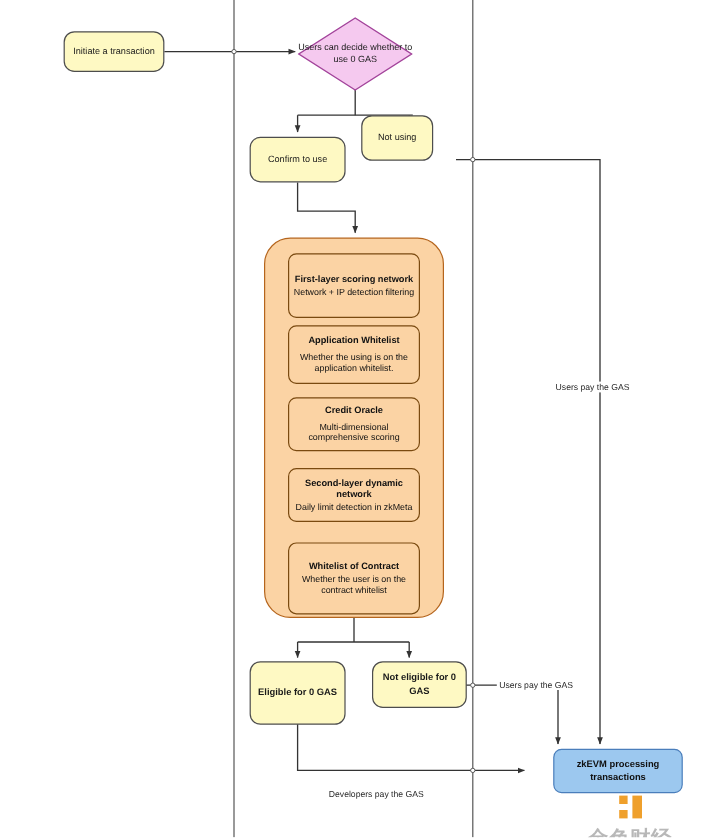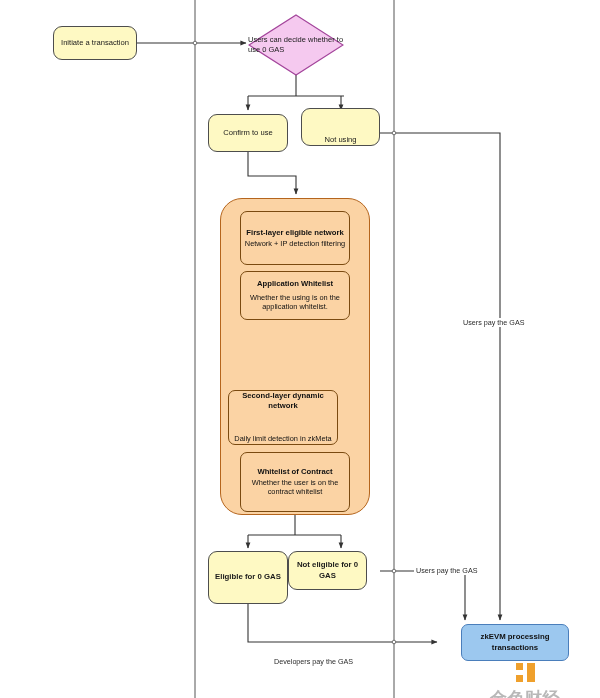--- a/index.html
+++ b/index.html
@@ -77,21 +77,21 @@
   }
   .diamond-wrap .label {
     position: absolute;
     left: 0;
     top: 0;
     width: 100%;
     height: 100%;
     display: flex;
     align-items: center;
     justify-content: center;
-    text-align: left;
+    text-align: center;
     font-size: 7.5px;
     line-height: 1.35;
     color: #1a1a1a;
   }
   .bluebox {
     background: #9cc8ef;
     border: 1.3px solid #4a7ebb;
     border-radius: 7px;
     font-weight: bold;
     font-size: 7.8px;
@@ -201,52 +201,56 @@
     <svg width="96" height="62" viewBox="0 0 96 62" xmlns="http://www.w3.org/2000/svg">
       <polygon points="48,1 95,31 48,61 1,31" fill="#f5c9ef" stroke="#a3449b" stroke-width="1.2"></polygon>
     </svg>
     <div class="label">Users can decide whether to use 0 GAS</div>
   </div>
 
   <div class="node rbox rbox-plain" style="left:208px; top:114px; width:80px; height:38px;">
     <span>Confirm to use</span>
   </div>
 
-  <div class="node rbox rbox-plain" style="left:301px; top:108px; width:79px; height:38px;justify-content:flex-end;">
+  <div class="node rbox rbox-plain" style="left:301px; top:96px; width:60px; height:38px;">
     <span>Not using</span>
   </div>
 
   <div class="group-orange" style="left:220px; top:198px; width:150px; height:317px;"></div>
 
   <div class="node obox" style="left:240px; top:211px; width:110px; height:54px;">
-    <span class="t">First-layer eligible network</span>
+    <span class="t">First-layer scoring network</span>
     <span class="s">Network + IP detection filtering</span>
   </div>
 
   <div class="node obox" style="left:240px; top:271px; width:110px; height:49px;">
     <span class="t">Application Whitelist</span>
     <span class="s" style="margin-top:4px;">Whether the using is on the application whitelist.</span>
   </div>
 
-
-  <div class="node obox" style="left:228px; top:390px; width:110px; height:55px;justify-content:space-between;">
+  <div class="node obox" style="left:240px; top:331px; width:110px; height:45px;">
+    <span class="t">Credit Oracle</span>
+    <span class="s" style="margin-top:4px;">Multi-dimensional comprehensive scoring</span>
+  </div>
+
+  <div class="node obox" style="left:240px; top:390px; width:110px; height:45px;">
     <span class="t">Second-layer dynamic network</span>
     <span class="s">Daily limit detection in zkMeta</span>
   </div>
 
   <div class="node obox" style="left:240px; top:452px; width:110px; height:60px;">
     <span class="t">Whitelist of Contract</span>
     <span class="s">Whether the user is on the contract whitelist</span>
   </div>
 
   <div class="node rbox rbox-bold" style="left:208px; top:551px; width:80px; height:53px;">
     <span>Eligible for 0 GAS</span>
   </div>
 
-  <div class="node rbox rbox-bold" style="left:288px; top:551px; width:79px; height:39px;">
+  <div class="node rbox rbox-bold" style="left:310px; top:551px; width:79px; height:39px;">
     <span>Not eligible for 0 GAS</span>
   </div>
 
   <div class="node bluebox" style="left:442px; top:624px; width:108px; height:37px;">
     <span>zkEVM processing transactions</span>
   </div>
 
   <div class="edge-label" style="left:461px; top:318px;">Users pay the GAS</div>
 
   <div class="edge-label" style="left:414px; top:566px;">Users pay the GAS</div>

